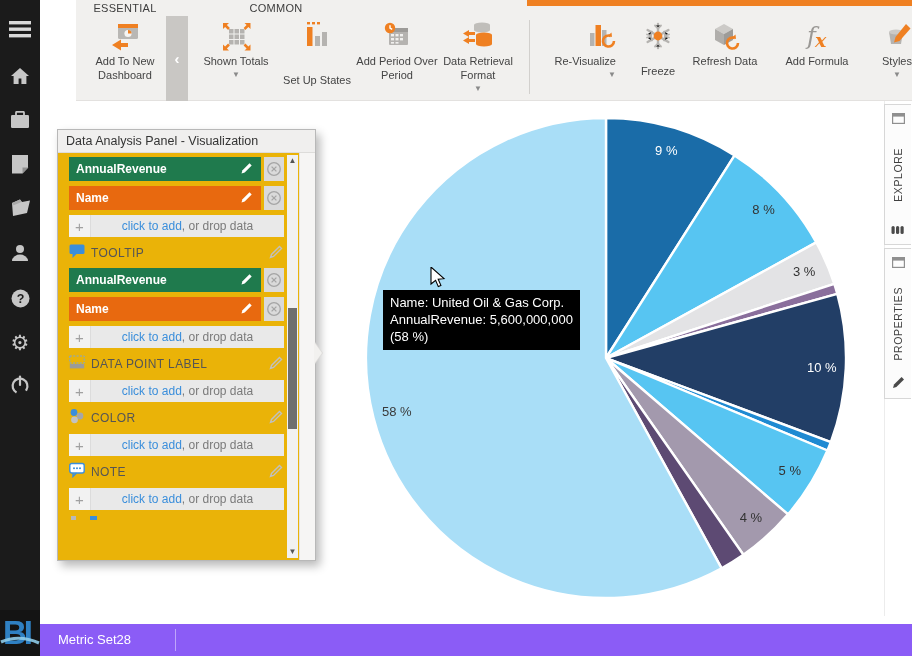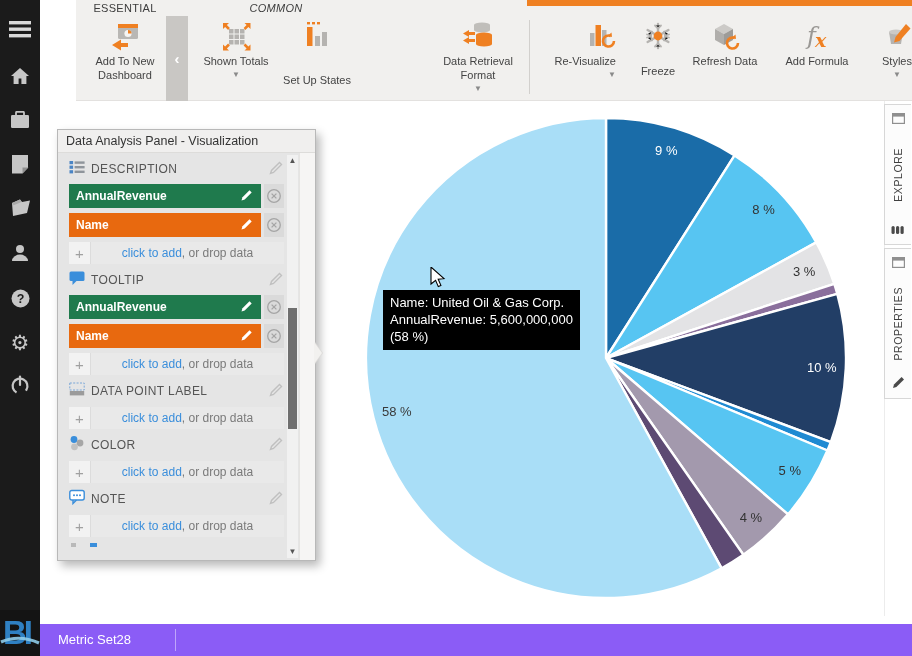--- a/index.html
+++ b/index.html
@@ -30,21 +30,21 @@
   .vtext { writing-mode:vertical-rl; transform:rotate(180deg); font-size:10.5px; letter-spacing:.6px; color:#3f3f3f; }
 
   
   .statusbar { position:absolute; left:40px; top:624px; width:872px; height:32px; background:#8b5cf6; z-index:9; }
   .status-label { position:absolute; left:18px; top:0; line-height:32px; color:#fff; font-size:13px; }
   .status-sep { position:absolute; left:135px; top:5px; width:1px; height:22px; background:rgba(255,255,255,.45); }
   .logo-block { position:absolute; left:0; top:610px; width:40px; height:46px; background:#141414; z-index:11; }
   .logo-text { position:absolute; left:3px; top:4px; font-size:33px; font-weight:bold; letter-spacing:-3px; color:#2f80c2; }
 
   
-  .panel { position:absolute; left:57px; top:129px; width:259px; height:432px; background:#e5e5e5;
+  .panel { position:absolute; left:57px; top:129px; width:259px; height:432px; background:#eab308;
            border:1px solid #b8b8b8; box-shadow:4px 5px 9px rgba(0,0,0,.28); z-index:20; }
   .panel-title { height:23px; background:#f0efee; border-bottom:1px solid #dddcda; font-size:12.5px; color:#333; line-height:22px; padding-left:8px; }
   .panel-body { position:absolute; left:0; top:23px; right:0; bottom:0; overflow:hidden; }
   .panel-content { position:absolute; left:11px; right:31px; top:0; }
   .sec-hdr { height:22px; display:flex; align-items:center; margin-top:5px; }
   .sec-hdr.first { margin-top:5px; }
   .sec-label { margin-left:6px; font-size:12px; color:#555; letter-spacing:.4px; }
   .sec-edit { margin-left:auto; }
   .chip-row { display:flex; margin-top:4px; height:24px; }
   .chip-row + .chip-row { margin-top:5px; }
@@ -70,21 +70,21 @@
   .pie-wrap { position:absolute; left:330px; top:104px; width:560px; height:512px; z-index:1; }
   .tooltipbox { position:absolute; left:383px; top:290px; width:197px; background:#000; color:#fff; font-size:13px; line-height:1.32; padding:4px 7px 5px 7px; z-index:30; }
   .cursor { position:absolute; left:430px; top:267px; z-index:31; }
 </style>
 </head>
 <body>
 
 <div class="ribbon">
   <div class="accent-strip"></div>
   <div class="ribbon-tab" style="left:9px;width:80px;">ESSENTIAL</div>
-  <div class="ribbon-tab" style="left:160px;width:80px;font-style:italic;">COMMON</div>
+  <div class="ribbon-tab" style="left:160px;width:80px;">COMMON</div>
   <div class="collapse-strip">
       <span>‹</span>
     </div>
   <div class="rsep"></div>
 
   <div class="rbtn" style="left:7px;width:84px;">
     <span class="ricon">
       <svg width="32" height="32" viewBox="0 0 32 32">
           <rect x="9" y="4" width="20" height="15" rx="1.5" fill="#b9b7b4"></rect>
           <rect x="9" y="4" width="20" height="4" fill="#ef8022"></rect>
@@ -133,20 +133,41 @@
           </g>
           <g fill="#b5b3b0">
             <rect x="13" y="16" width="5" height="10"></rect>
             <rect x="20" y="12" width="5" height="14"></rect>
           </g>
         </svg>
     </span>
     <span class="rlabel">Set Up States</span>
   </div>
 
+  <div class="rbtn" style="left:279px;width:84px;">
+    <span class="ricon">
+      <svg width="32" height="32" viewBox="0 0 32 32">
+          <rect x="8" y="8" width="19" height="17" rx="1" fill="#b5b3b0"></rect>
+          <rect x="8" y="8" width="19" height="4" fill="#9d9b98"></rect>
+          <g fill="#f1f0ee">
+            <rect x="10" y="14" width="3" height="2.4"></rect>
+            <rect x="14.5" y="14" width="3" height="2.4"></rect>
+            <rect x="19" y="14" width="3" height="2.4"></rect>
+            <rect x="10" y="18" width="3" height="2.4"></rect>
+            <rect x="14.5" y="18" width="3" height="2.4"></rect>
+            <rect x="19" y="18" width="3" height="2.4"></rect>
+            <rect x="10" y="22" width="3" height="1.6"></rect>
+            <rect x="14.5" y="22" width="3" height="1.6"></rect>
+          </g>
+          <circle cx="9" cy="8" r="5.2" fill="#ef8022"></circle>
+          <path d="M9 5.2 V8 l2.2 1.4" stroke="#fff" stroke-width="1.4" fill="none"></path>
+        </svg>
+    </span>
+    <span class="rlabel">Add Period Over Period</span>
+  </div>
 
   <div class="rbtn" style="left:358px;width:88px;">
     <span class="ricon">
       <svg width="34" height="32" viewBox="0 0 34 32">
         <g fill="#c0beba">
             <ellipse cx="21" cy="5" rx="8" ry="2.6"></ellipse>
             <rect x="13" y="5" width="16" height="5"></rect>
             <ellipse cx="21" cy="10" rx="8" ry="2.6"></ellipse>
           </g>
         <g fill="#ef8022">
@@ -348,38 +369,20 @@
   <span><svg width="13" height="13" viewBox="0 0 13 13">
         <path d="M1 12 l1-3.4 7.6-7.6 2.4 2.4 -7.6 7.6 Z" fill="#4a4a4a"></path>
       </svg></span>
 </div>
 
 <div class="panel">
   <div class="panel-title">Data Analysis Panel - Visualization</div>
   <div class="panel-body">
     <div class="panel-content">
 
-      <div class="sec-hdr first">
-        <span><svg width="16" height="16" viewBox="0 0 16 16">
-              <g fill="#4a84c4">
-                <rect x="0.5" y="2" width="3.6" height="3.2"></rect>
-                <rect x="0.5" y="6.6" width="3.6" height="3.2"></rect>
-                <rect x="0.5" y="11.2" width="3.6" height="3.2"></rect>
-              </g>
-              <g fill="#8f959b">
-                <rect x="5.6" y="2.4" width="10" height="2.4"></rect>
-                <rect x="5.6" y="7" width="10" height="2.4"></rect>
-                <rect x="5.6" y="11.6" width="10" height="2.4"></rect>
-              </g>
-            </svg></span>
-        <span class="sec-label">DESCRIPTION</span>
-        <span class="sec-edit"><svg width="15" height="15" viewBox="0 0 15 15">
-              <path d="M1.5 13.5 l1-3 8-8 2 2 -8 8 Z" fill="none" stroke="#c0c0c0" stroke-width="1.4"></path>
-            </svg></span>
-      </div>
       <div class="chip-row">
         <div class="chip green">
           <span>AnnualRevenue</span>
           <span class="pen"><svg width="14" height="14" viewBox="0 0 14 14">
                 <path d="M1.5 12.5 l1-3.2 7-7 2.2 2.2 -7 7 Z" fill="#fff"></path>
               </svg></span>
         </div>
         <div class="xbtn">
             <svg width="16" height="16" viewBox="0 0 16 16">
               <circle cx="8" cy="8" r="6.3" fill="none" stroke="#a5a5a5" stroke-width="1.3"></circle>

